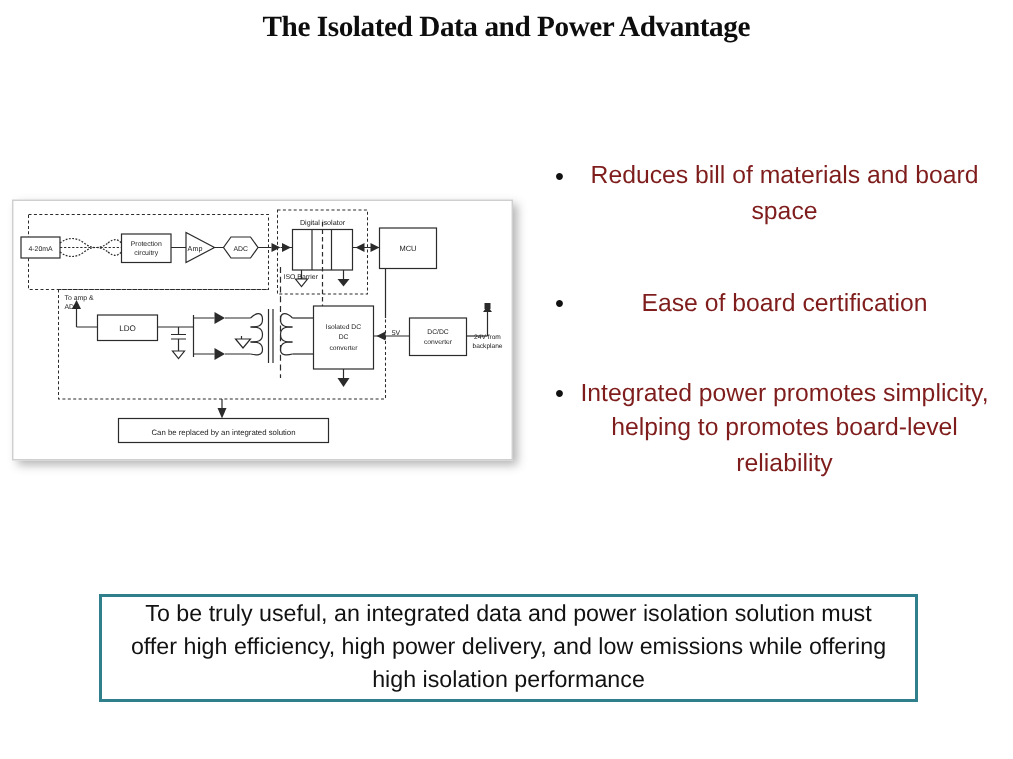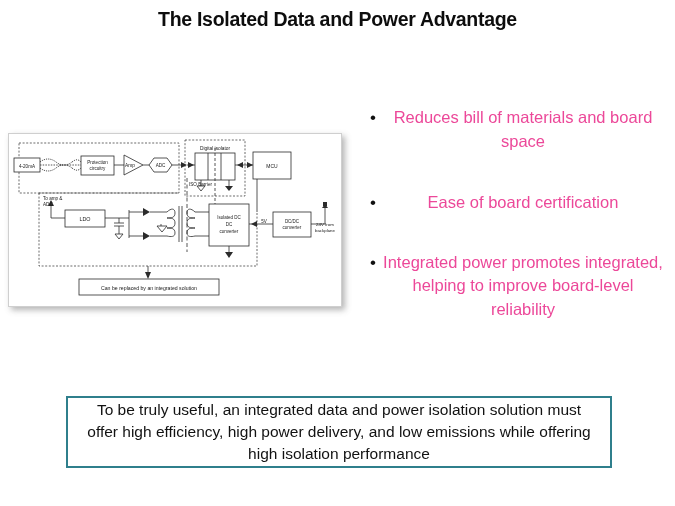--- a/index.html
+++ b/index.html
@@ -9,21 +9,21 @@
     font-family:"Liberation Sans", sans-serif;
     overflow:hidden;
     position:relative;
   }
 
   
   .slide-title{
     position:absolute;
     left:0; top:8px; width:675px;
     text-align:center;
-    font-family:Liberation Sans, sans-serif;
+    font-family:Liberation Serif, serif;
     font-weight:bold;
     font-size:19.5px;
     letter-spacing:-0.3px;
     color:#0d0d0d;
     white-space:nowrap;
   }
 
   
   .diagram-panel{
     position:absolute;
@@ -55,21 +55,21 @@
     line-height:23px;
     color:#111;
     text-align:left;
     padding-left:12px;
     box-sizing:border-box;
   }
   .bullet-text{
     flex:1 1 auto;
     font-size:16.5px;
     line-height:23.5px;
-    color:#ec4899;
+    color:#7f1d1d;
     text-align:center;
     padding-right:4px;
   }
   .b1{margin-bottom:38px;}
   .b2{margin-bottom:36px;}
 
   
   .callout{
     position:absolute;
     left:66px; top:396px;
@@ -248,20 +248,20 @@
     <span class="bullet-text">Reduces bill of materials and board space</span>
   </div>
 
   <div class="bullet-row b2">
     <span class="bullet-dot">•</span>
     <span class="bullet-text">Ease of board certification</span>
   </div>
 
   <div class="bullet-row">
     <span class="bullet-dot">•</span>
-    <span class="bullet-text">Integrated power promotes integrated, helping to improve board-level reliability</span>
+    <span class="bullet-text">Integrated power promotes simplicity, helping to promotes board-level reliability</span>
   </div>
 
 </div>
 
 <div class="callout">
   <div class="callout-text">To be truly useful, an integrated data and power isolation solution must offer high efficiency, high power delivery, and low emissions while offering high isolation performance</div>
 </div>
 
 </body></html>

